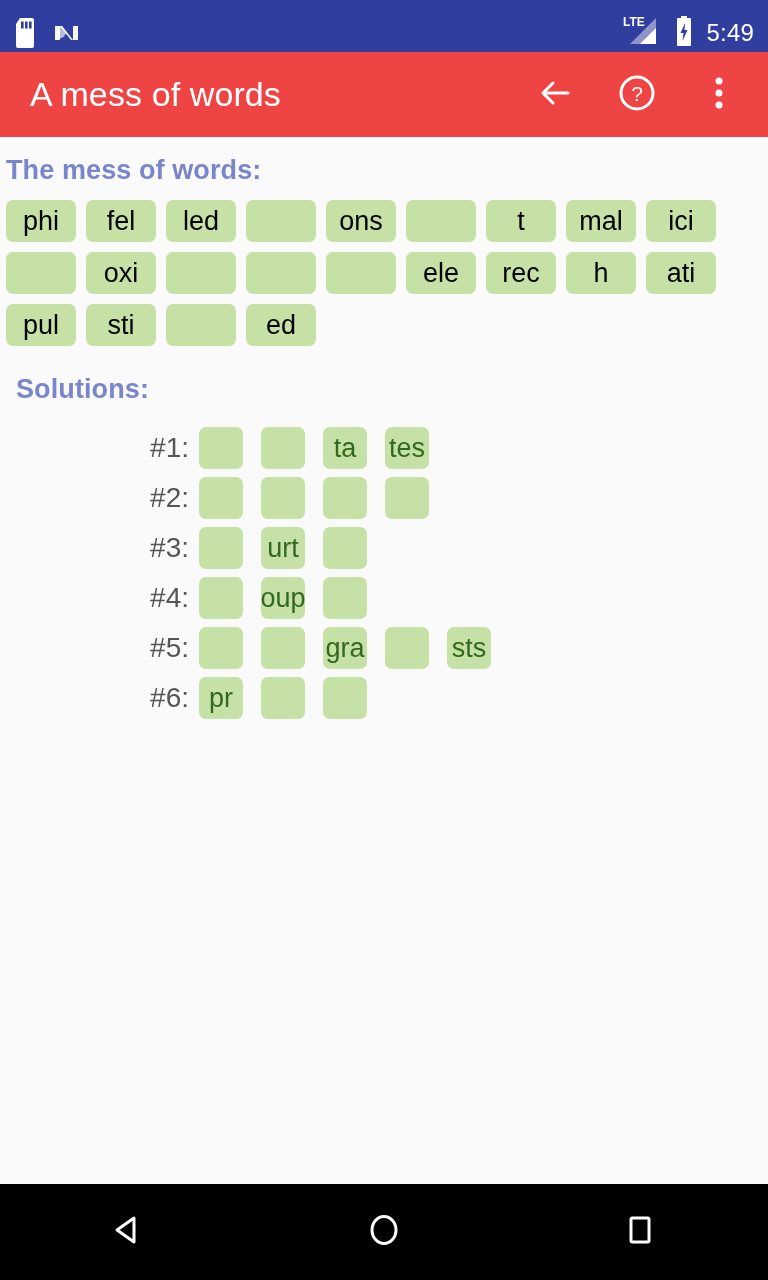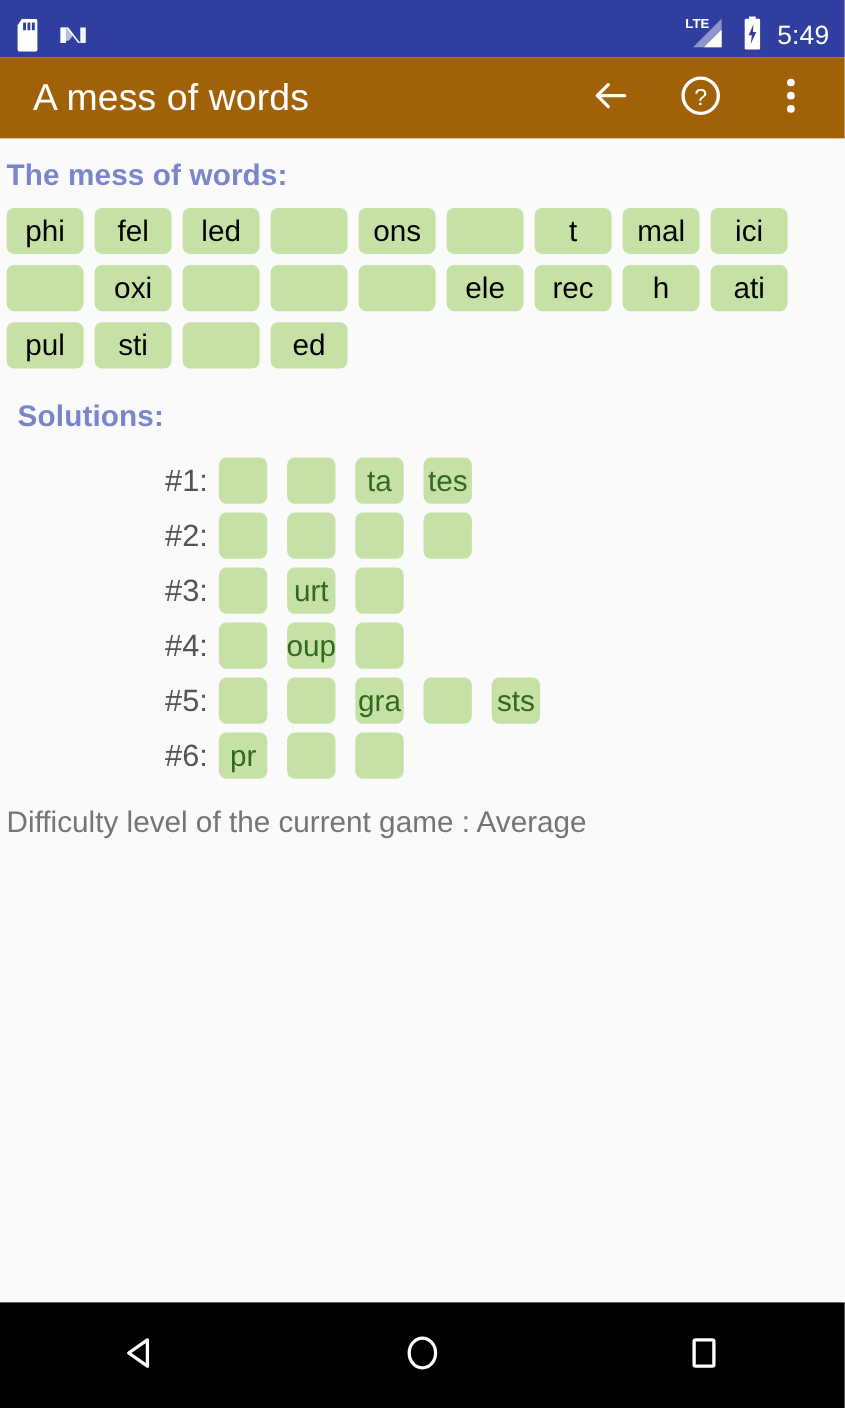--- a/index.html
+++ b/index.html
@@ -35,22 +35,22 @@
   #clock {
     color: #ffffff;
     font-size: 24px;
     font-weight: 400;
     letter-spacing: 0.2px;
     line-height: 1;
   }
 
   
   #app-bar {
-    height: 74px;
-    background: #a16207;
+    height: 85px;
+    background: #ef4444;
     display: flex;
     align-items: center;
     padding: 0 26px 0 30px;
     box-sizing: border-box;
   }
   #app-title {
     color: #ffffff;
     font-size: 34px;
     font-weight: 400;
     letter-spacing: 0.1px;
@@ -344,21 +344,20 @@
         <div class="sol-label">#6:</div>
         <div class="sol-chips">
           <div class="sol-chip">pr</div>
           <div class="sol-chip"></div>
           <div class="sol-chip"></div>
         </div>
       </div>
     </div>
 
 
-  <div id="difficulty-text">Difficulty level of the current game : Average</div>
 </div>
 
 <div id="nav-bar">
   <div class="nav-btn">
     <span>
       <svg width="40" height="40" viewBox="0 0 40 40">
         <path d="M26 8 L9 20 L26 32 Z" fill="none" stroke="#ffffff" stroke-width="3" stroke-linejoin="round"></path>
       </svg>
     </span>
   </div>

